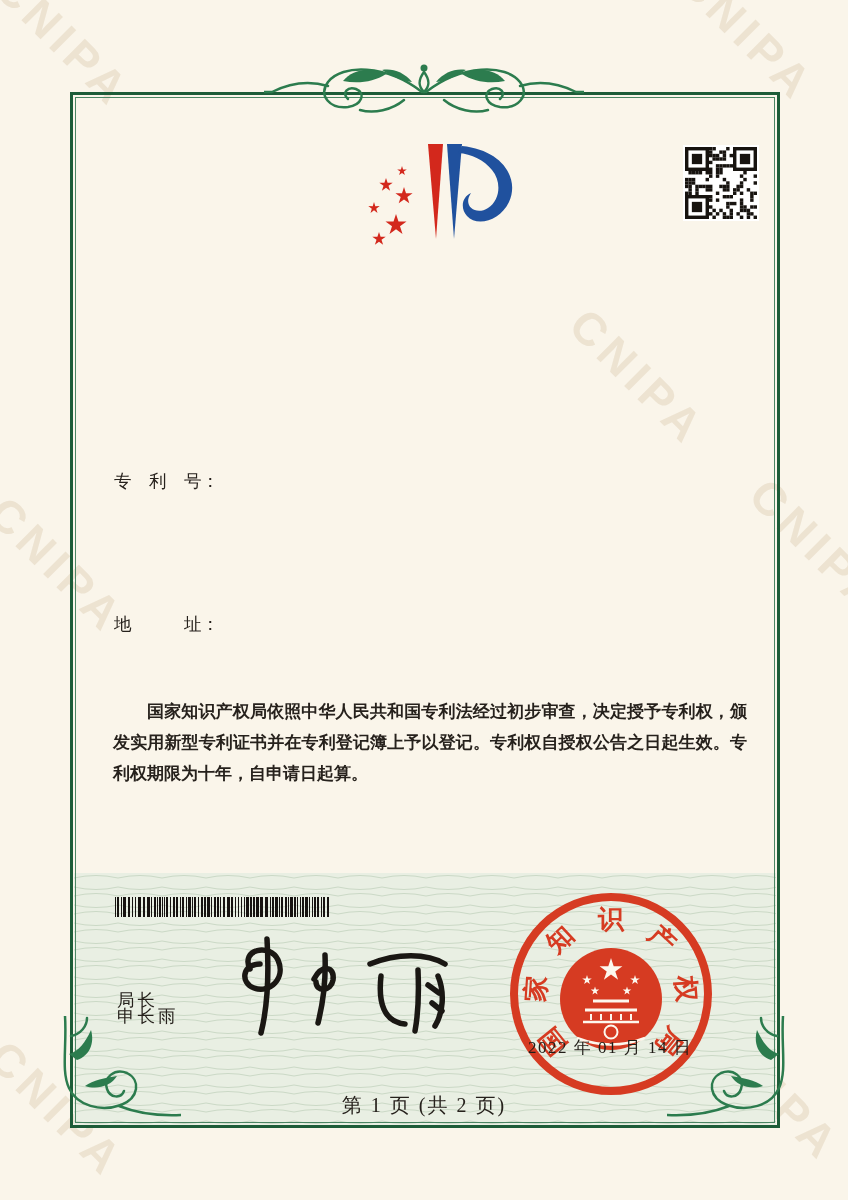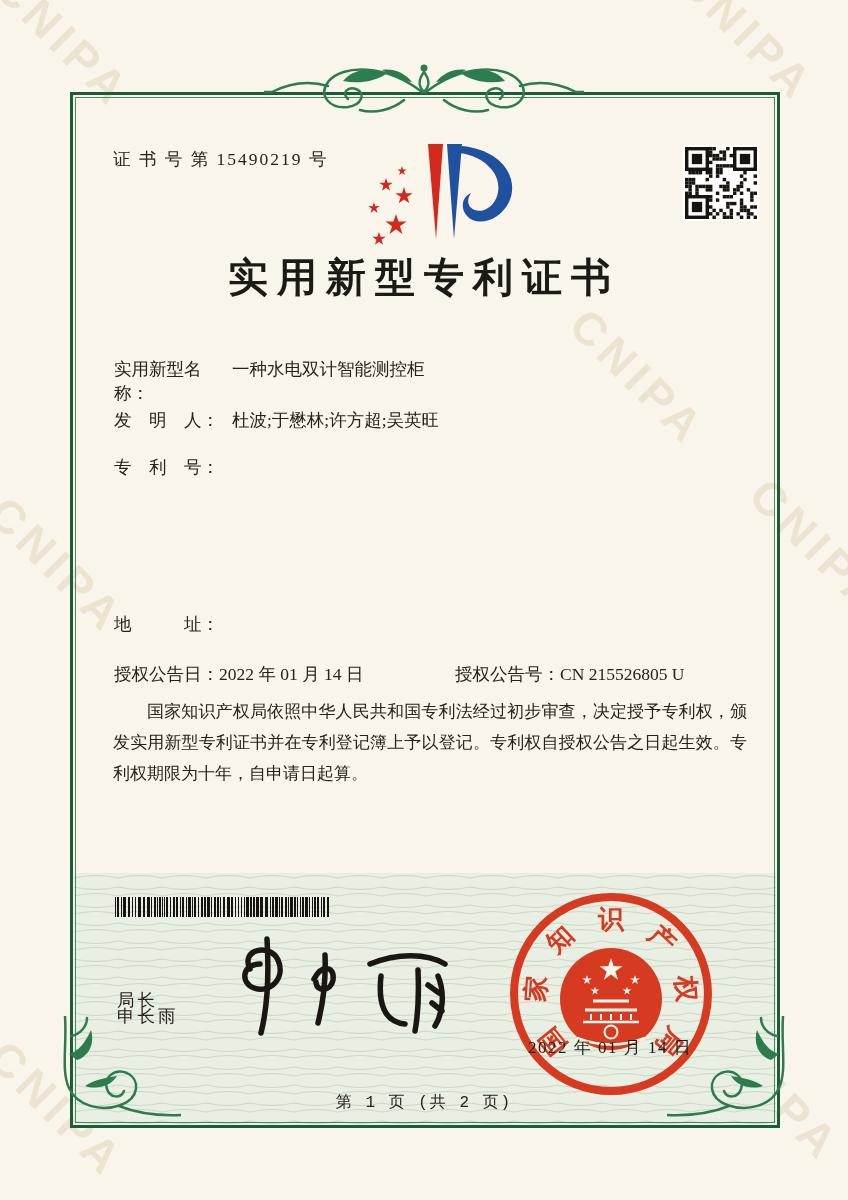--- a/index.html
+++ b/index.html
@@ -26,29 +26,29 @@
   .qr{position:absolute;left:683px;top:145px;width:76px;height:76px;background:#fff;padding:2px;}
   .title{position:absolute;left:0;right:0;top:250px;text-align:center;
     font-size:40px;font-weight:bold;letter-spacing:9px;color:#1d1a16;}
   .row{position:absolute;left:114px;width:640px;font-size:17.5px;display:flex;}
   .row .lab{flex:0 0 118px;}
   .row .val{flex:1;}
   .grant-row{position:absolute;left:114px;top:662px;width:640px;font-size:17.5px;}
   .grant-row .g2{position:absolute;left:341px;top:0;}
   .body-text{position:absolute;left:113px;top:696px;width:634px;font-size:17px;
     line-height:31px;text-align:justify;}
-  .body-text p{text-indent:2em;}
+  .body-text p{text-indent:2em;font-weight:bold;}
   .barcode{position:absolute;left:115px;top:897px;width:222px;height:20px;
     display:flex;align-items:stretch;}
   .barcode i{display:block;background:#171310;}
   .signer{position:absolute;left:117px;font-size:17.5px;letter-spacing:3px;}
   .signature{position:absolute;left:212px;top:933px;width:240px;height:112px;}
   .seal{position:absolute;left:505px;top:888px;width:212px;height:212px;}
   .seal-date{position:absolute;left:528px;top:1036px;font-size:17px;letter-spacing:1.5px;color:#211d18;}
-  .page-footer{position:absolute;left:0;right:0;top:1092px;text-align:center;font-size:16px;letter-spacing:2px;font-family:Liberation Mono, monospace;}
+  .page-footer{position:absolute;left:0;right:0;top:1092px;text-align:center;font-size:20px;letter-spacing:2px;}
   .cont-box{position:absolute;left:333px;top:1137px;background:#fffefb;
     padding:7px 13px;font-size:16px;letter-spacing:2px;z-index:3;}
   .ornament-top{position:absolute;left:264px;top:56px;width:320px;height:62px;z-index:4;}
   .flourish{position:absolute;top:1016px;width:126px;height:116px;z-index:4;}
   .fl-left{left:55px;}
   .fl-right{left:667px;transform:scaleX(-1);}
   .orn-stroke{fill:none;stroke:var(--ornament-green);stroke-width:2.5;stroke-linecap:round;}
   .orn-fill{fill:var(--ornament-green);stroke:none;}
   .sig-stroke{fill:none;stroke:#1a1713;stroke-width:5.5;stroke-linecap:round;stroke-linejoin:round;}
 </style>
@@ -95,21 +95,20 @@
         <path d="M0 230 q22 5 44 0 q22 5 44 0 q22 5 44 0 q22 5 44 0 q22 5 44 0 q22 5 44 0 q22 5 44 0 q22 5 44 0 q22 5 44 0 q22 5 44 0 q22 5 44 0 q22 5 44 0 q22 5 44 0 q22 5 44 0 q22 5 44 0 q22 5 44 0" fill="none" stroke="#cbd9c6" stroke-width="1"></path>
         <path d="M0 239 q22 -5 44 0 q22 -5 44 0 q22 -5 44 0 q22 -5 44 0 q22 -5 44 0 q22 -5 44 0 q22 -5 44 0 q22 -5 44 0 q22 -5 44 0 q22 -5 44 0 q22 -5 44 0 q22 -5 44 0 q22 -5 44 0 q22 -5 44 0 q22 -5 44 0 q22 -5 44 0" fill="none" stroke="#cbd9c6" stroke-width="1"></path>
         <path d="M0 248 q22 5 44 0 q22 5 44 0 q22 5 44 0 q22 5 44 0 q22 5 44 0 q22 5 44 0 q22 5 44 0 q22 5 44 0 q22 5 44 0 q22 5 44 0 q22 5 44 0 q22 5 44 0 q22 5 44 0 q22 5 44 0 q22 5 44 0 q22 5 44 0" fill="none" stroke="#cbd9c6" stroke-width="1"></path>
       </svg>
   </div>
 
   <div class="frame"></div>
 
   <div class="content">
 
-    <div class="cert-no">证 书 号 第 15490219 号</div>
 
     <svg class="logo" viewBox="0 0 170 115">
       <polygon points="78,6 93,6 86,101" fill="var(--logo-red)"></polygon>
       <polygon points="97,6 112,6 104,101" fill="var(--logo-blue)"></polygon>
       <path d="M 112,8 C 152,12 170,40 159,64 C 150,83 127,89 117,78 C 110,70 112,59 121,55 C 112,68 126,78 138,70 C 150,62 152,44 142,32 C 134,22 122,16 108,15 Z" fill="var(--logo-blue)"></path>
       <g id="logo-stars">
           <polygon points="52.0,28.0 53.1,31.5 56.8,31.5 53.8,33.6 54.9,37.0 52.0,34.9 49.1,37.0 50.2,33.6 47.2,31.5 50.9,31.5" fill="#d3281c"></polygon>
           <polygon points="36.0,40.0 37.6,44.8 42.7,44.8 38.5,47.8 40.1,52.7 36.0,49.7 31.9,52.7 33.5,47.8 29.3,44.8 34.4,44.8" fill="#d3281c"></polygon>
           <polygon points="54.0,49.0 56.0,55.2 62.6,55.2 57.3,59.1 59.3,65.3 54.0,61.4 48.7,65.3 50.7,59.1 45.4,55.2 52.0,55.2" fill="#d3281c"></polygon>
           <polygon points="24.0,64.0 25.3,68.2 29.7,68.1 26.2,70.7 27.5,74.9 24.0,72.3 20.5,74.9 21.8,70.7 18.3,68.1 22.7,68.2" fill="#d3281c"></polygon>
@@ -241,41 +240,28 @@
         <rect x="3.4285714285714284" y="3.4285714285714284" width="17.142857142857142" height="17.142857142857142" fill="#fff"></rect>
         <rect x="6.857142857142857" y="6.857142857142857" width="10.285714285714285" height="10.285714285714285" fill="#17130f"></rect>
         <rect x="48" y="0" width="24" height="24" fill="#17130f"></rect>
         <rect x="51.42857142857142" y="3.4285714285714284" width="17.142857142857142" height="17.142857142857142" fill="#fff"></rect>
         <rect x="54.857142857142854" y="6.857142857142857" width="10.285714285714285" height="10.285714285714285" fill="#17130f"></rect>
         <rect x="0" y="48" width="24" height="24" fill="#17130f"></rect>
         <rect x="3.4285714285714284" y="51.42857142857142" width="17.142857142857142" height="17.142857142857142" fill="#fff"></rect>
         <rect x="6.857142857142857" y="54.857142857142854" width="10.285714285714285" height="10.285714285714285" fill="#17130f"></rect>
       </svg>
 
-    <div class="title">实用新型专利证书</div>
-
-    <div class="row" style="top:357px">
-      <span class="lab">实用新型名称：</span>
-      <span class="val">一种水电双计智能测控柜</span>
-    </div>
-    <div class="row" style="top:408px">
-      <span class="lab">发　明　人：</span>
-      <span class="val">杜波;于懋林;许方超;吴英旺</span>
-    </div>
-    <div class="row" style="top:455px">
+
+    <div class="row" style="top:469px">
       <span class="lab">专　利　号：</span>
     </div>
     <div class="row" style="top:612px">
       <span class="lab">地　　　址：</span>
     </div>
 
-    <div class="grant-row">
-      <span>授权公告日：</span><span>2022 年 01 月 14 日</span>
-      <span class="g2"><span>授权公告号：</span><span>CN 215526805 U</span></span>
-    </div>
 
     <div class="body-text">
       <p>国家知识产权局依照中华人民共和国专利法经过初步审查，决定授予专利权，颁发实用新型专利证书并在专利登记簿上予以登记。专利权自授权公告之日起生效。专利权期限为十年，自申请日起算。</p>
     </div>
 
     <div class="barcode" id="barcode">
         <i style="width: 1px; margin-right: 1px;"></i>
         <i style="width: 2px; margin-right: 2px;"></i>
         <i style="width: 1px; margin-right: 1px;"></i>
         <i style="width: 3px; margin-right: 2px;"></i>

